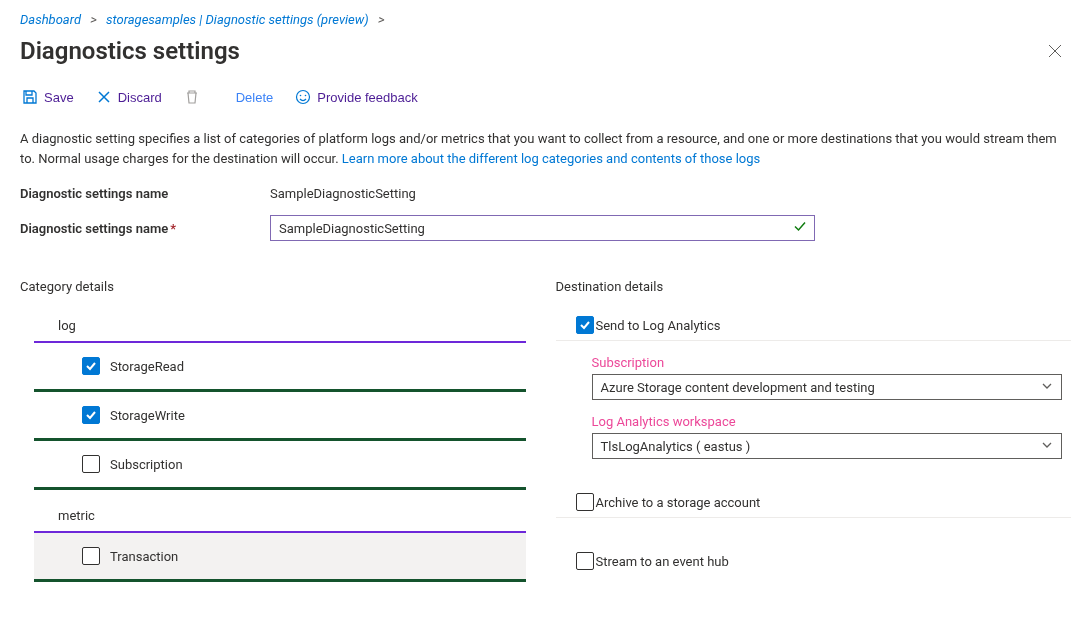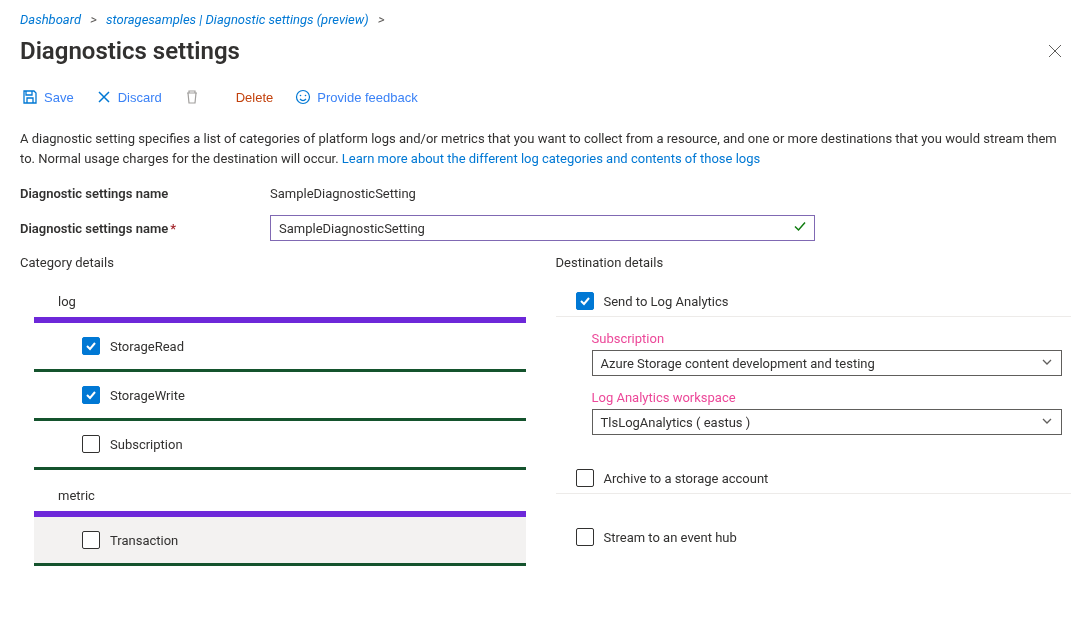--- a/index.html
+++ b/index.html
@@ -44,24 +44,24 @@
       padding: 0 0 10px 0;
     }
     .toolbar-btn {
       display: inline-flex;
       align-items: center;
       gap: 6px;
       background: none;
       border: none;
       cursor: pointer;
       font-size: 13px;
-      color: #3b82f6;
+      color: #4c1d95;
       padding: 4px 2px;
     }
-    .toolbar-btn.disabled { color: #c2410c; cursor: default; gap: 36px; }
+    .toolbar-btn.disabled { color: #3b82f6; cursor: default; gap: 36px; }
     .toolbar-btn svg { flex-shrink: 0; }
     .desc {
       font-size: 13px;
       color: #323130;
       line-height: 1.5;
       margin: 10px 0 18px 0;
       max-width: 1050px;
     }
     .desc a { color: #0078d4; text-decoration: none; }
     .row-label-val {
@@ -90,42 +90,42 @@
       position: absolute;
       right: 8px;
       top: 50%;
       transform: translateY(-50%);
       color: #107c10;
       font-size: 14px;
     }
     .columns {
       display: flex;
       gap: 20px;
-      margin-top: 14px;
+      margin-top: 38px;
     }
     .col { flex: 1; min-width: 0; }
     .col-title { font-size: 13px; color: #323130; margin-bottom: 16px; }
     .section-header {
       font-size: 13px;
       color: #323130;
       padding: 8px 0 8px 24px;
-      border-bottom: 6px solid #6d28d9;
+      border-bottom: 2px solid #6d28d9;
     }
     .check-row {
       display: flex;
       align-items: center;
       padding: 14px 0 14px 48px;
       border-bottom: 3px solid #14532d;
       gap: 10px;
     }
     .check-row.high { background: #f3f2f1; }
     .dest-check-row {
       display: flex;
       align-items: center;
-      gap: 10px;
+      gap: 2px;
       padding: 6px 0 6px 20px;
       border-bottom: 1px solid #edebe9;
       margin-bottom: 0;
     }
     .dest-check-row.no-border { border-bottom: none; }
     .checkbox {
       width: 18px;
       height: 18px;
       border: 1px solid #323130;
       border-radius: 2px;

